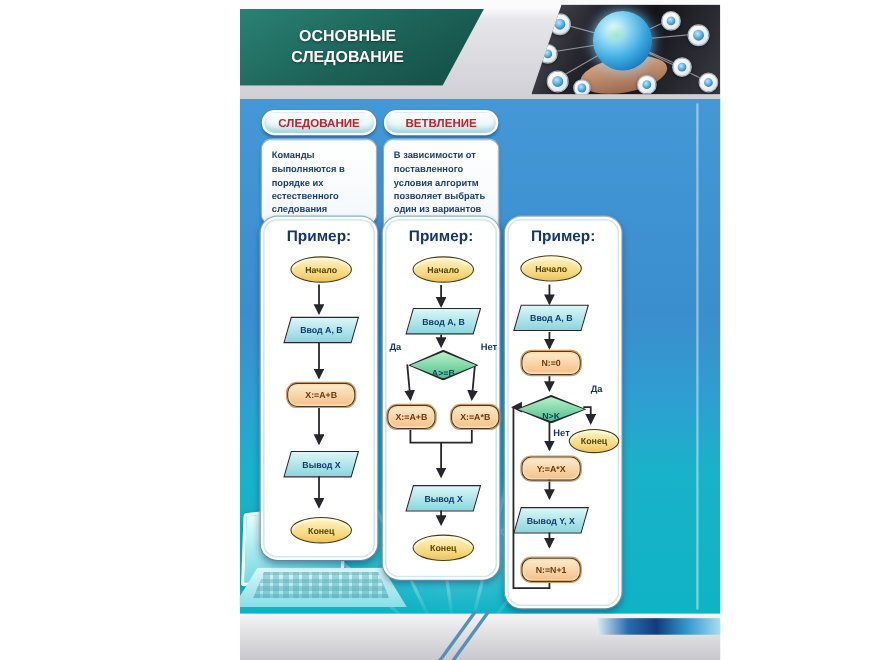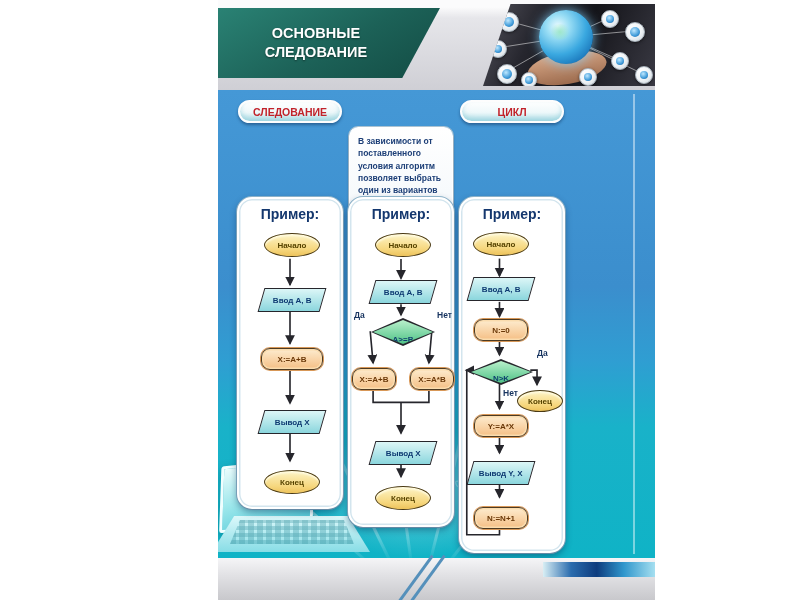--- a/index.html
+++ b/index.html
@@ -163,20 +163,21 @@
     <div class="bin" style="left:200px;bottom:70px">01 10 01 1010</div>
     <div class="bin" style="left:10px;bottom:96px">01 10 01 1010</div>
     <div class="laptop">
       <div class="scr"></div>
       <div class="kbd"></div>
       <div class="keys"></div>
     </div>
 
     <div class="col c1">
       <div class="pill">СЛЕДОВАНИЕ</div>
+      <div class="desc d1">Команды выполняются в порядке их естественного следования</div>
       <div class="panel p1">
         <div class="ex">Пример:</div>
         <svg class="wires" viewBox="0 0 106 312">
           <defs>
               <marker id="a1" markerWidth="7" markerHeight="7" refX="5" refY="3" orient="auto">
                 <path d="M0,0 L6,3 L0,6 z" fill="#26262c"></path>
               </marker>
             </defs>
           <g stroke="#26262c" stroke-width="1.7" fill="none">
             <path d="M53,58 V85" marker-end="url(#a1)"></path>
@@ -191,20 +192,21 @@
           </div>
         <div class="nd proc" style="left:22px;top:149px;width:62px;height:22px">X:=A+B</div>
         <div class="nd par" style="left:22px;top:211px;width:62px;height:24px">
             <span>Вывод X</span>
           </div>
         <div class="nd ell" style="left:25px;top:271px;width:56px;height:24px">Конец</div>
       </div>
     </div>
 
     <div class="col c2">
+      <div class="pill">ВЕТВЛЕНИЕ</div>
       <div class="desc d2">В зависимости от поставленного условия алгоритм позволяет выбрать один из вариантов решения задачи</div>
       <div class="panel p2">
         <div class="ex">Пример:</div>
         <svg class="wires" viewBox="0 0 106 330">
           <defs>
               <marker id="a2" markerWidth="7" markerHeight="7" refX="5" refY="3" orient="auto">
                 <path d="M0,0 L6,3 L0,6 z" fill="#26262c"></path>
               </marker>
             </defs>
           <g stroke="#26262c" stroke-width="1.7" fill="none">
@@ -232,21 +234,20 @@
         <div class="nd proc" style="left:2px;top:169px;width:44px;height:22px">X:=A+B</div>
         <div class="nd proc" style="left:60px;top:169px;width:44px;height:22px">X:=A*B</div>
         <div class="nd par" style="left:22px;top:242px;width:62px;height:24px">
             <span>Вывод X</span>
           </div>
         <div class="nd ell" style="left:25px;top:287px;width:56px;height:24px">Конец</div>
       </div>
     </div>
 
     <div class="col c3">
-      <div class="pill">ЦИКЛ</div>
       <div class="panel p3">
         <div class="ex">Пример:</div>
         <svg class="wires" viewBox="0 0 106 356">
           <defs>
               <marker id="a3" markerWidth="7" markerHeight="7" refX="5" refY="3" orient="auto">
                 <path d="M0,0 L6,3 L0,6 z" fill="#26262c"></path>
               </marker>
             </defs>
           <g stroke="#26262c" stroke-width="1.7" fill="none">
             <path d="M40,57 V75" marker-end="url(#a3)"></path>

